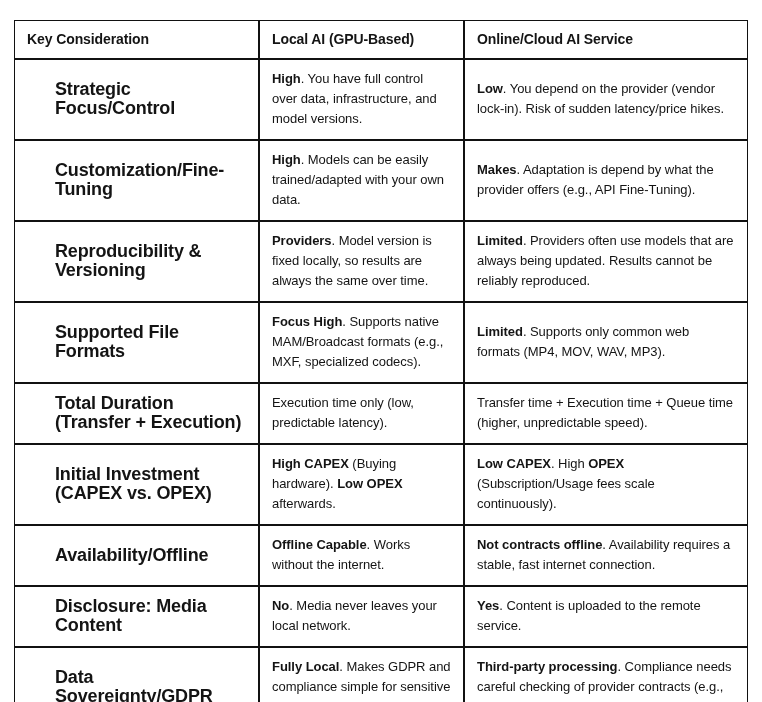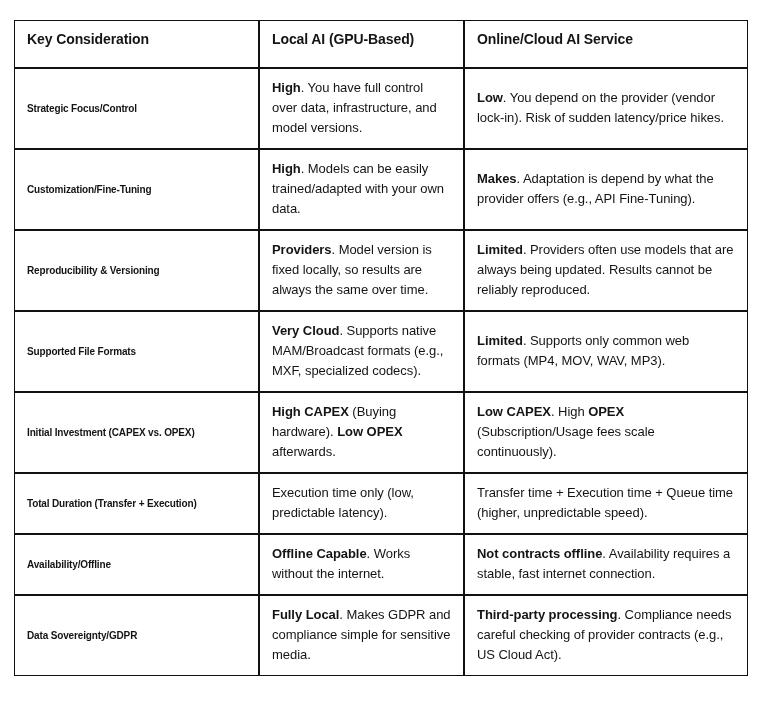--- a/index.html
+++ b/index.html
@@ -39,36 +39,37 @@
   }
 
   
   col.c-key  { width: 245px; }
   col.c-loc  { width: 205px; }
   col.c-cld  { width: 284px; }
 
   
   tr.header-row td {
     padding-top: 9px;
-    padding-bottom: 18px;
+    padding-bottom: 9px;
   }
   .hdr-text {
     font-size: 14px;
     font-weight: bold;
     letter-spacing: -0.1px;
     line-height: 19px;
     white-space: nowrap;
   }
 
   
   .key-text {
-    font-size: 10px;
+    font-size: 18px;
     font-weight: bold;
     line-height: 19px;
     letter-spacing: -0.15px;
+    margin-left: 28px;
   }
 
   
   .body-text {
     font-size: 13px;
     font-weight: normal;
     line-height: 20px;
     letter-spacing: -0.05px;
   }
   .body-text b {
@@ -128,57 +129,68 @@
           </td>
           <td>
             <div class="body-text"><b>Limited</b><span>. Providers often use models that are always being updated. Results cannot be reliably reproduced.</span></div>
           </td>
         </tr>
         <tr>
           <td>
             <div class="key-text">Supported File Formats</div>
           </td>
           <td>
-            <div class="body-text"><b>Very Cloud</b><span>. Supports native MAM/Broadcast formats (e.g., MXF, specialized codecs).</span></div>
+            <div class="body-text"><b>Focus High</b><span>. Supports native MAM/Broadcast formats (e.g., MXF, specialized codecs).</span></div>
           </td>
           <td>
             <div class="body-text"><b>Limited</b><span>. Supports only common web formats (MP4, MOV, WAV, MP3).</span></div>
           </td>
         </tr>
         <tr>
           <td>
+            <div class="key-text">Total Duration (Transfer + Execution)</div>
+          </td>
+          <td>
+            <div class="body-text"><span>Execution time only (low, predictable latency).</span></div>
+          </td>
+          <td>
+            <div class="body-text"><span>Transfer time + Execution time + Queue time (higher, unpredictable speed).</span></div>
+          </td>
+        </tr>
+        <tr>
+          <td>
             <div class="key-text">Initial Investment (CAPEX vs. OPEX)</div>
           </td>
           <td>
             <div class="body-text"><b>High CAPEX</b><span> (Buying hardware). </span><b>Low OPEX</b><span> afterwards.</span></div>
           </td>
           <td>
             <div class="body-text"><b>Low CAPEX</b><span>. High </span><b>OPEX</b><span> (Subscription/Usage fees scale continuously).</span></div>
           </td>
         </tr>
         <tr>
           <td>
-            <div class="key-text">Total Duration (Transfer + Execution)</div>
-          </td>
-          <td>
-            <div class="body-text"><span>Execution time only (low, predictable latency).</span></div>
-          </td>
-          <td>
-            <div class="body-text"><span>Transfer time + Execution time + Queue time (higher, unpredictable speed).</span></div>
-          </td>
-        </tr>
-        <tr>
-          <td>
             <div class="key-text">Availability/Offline</div>
           </td>
           <td>
             <div class="body-text"><b>Offline Capable</b><span>. Works without the internet.</span></div>
           </td>
           <td>
             <div class="body-text"><b>Not contracts offline</b><span>. Availability requires a stable, fast internet connection.</span></div>
+          </td>
+        </tr>
+        <tr>
+          <td>
+            <div class="key-text">Disclosure: Media Content</div>
+          </td>
+          <td>
+            <div class="body-text"><b>No</b><span>. Media never leaves your local network.</span></div>
+          </td>
+          <td>
+            <div class="body-text"><b>Yes</b><span>. Content is uploaded to the remote service.</span></div>
           </td>
         </tr>
         <tr>
           <td>
             <div class="key-text">Data Sovereignty/GDPR</div>
           </td>
           <td>
             <div class="body-text"><b>Fully Local</b><span>. Makes GDPR and compliance simple for sensitive media.</span></div>
           </td>
           <td>

